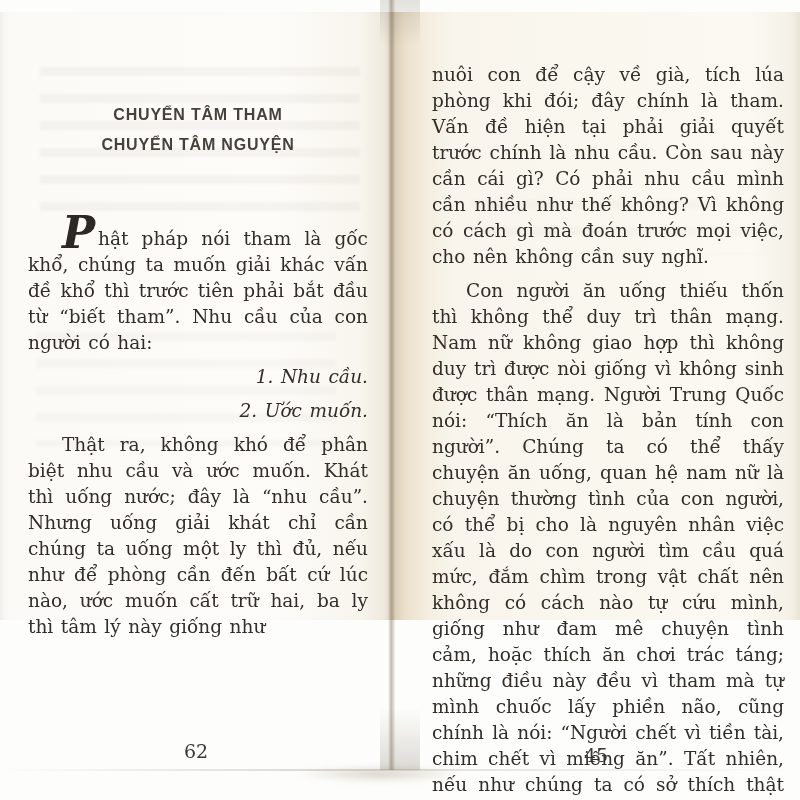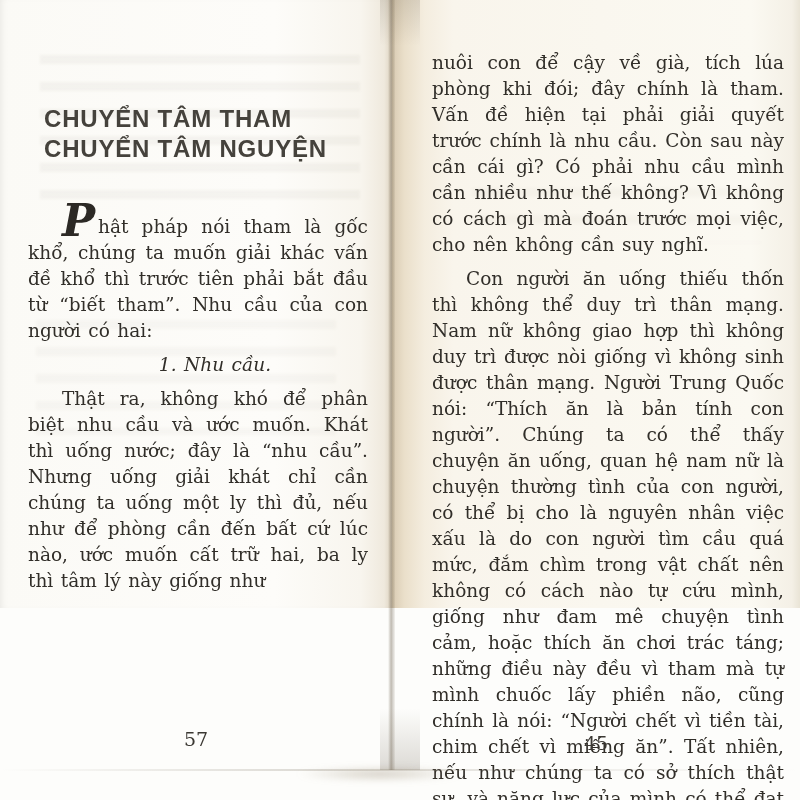--- a/index.html
+++ b/index.html
@@ -1,21 +1,21 @@
 <!DOCTYPE html>
 <html><head>
 <meta charset="utf-8">
 <style>
   html,body{margin:0;padding:0;background:#fefefe;}
   .stage{position:relative;width:800px;height:800px;overflow:hidden;
          font-family:"DejaVu Serif", serif;background:#fdfdfb;}
 
   .book{position:absolute;left:0;top:0;width:800px;height:770px;}
 
-  .page{position:absolute;top:0;height:608px;}
+  .page{position:absolute;top:12px;height:608px;}
   .page-left{left:0;width:392px;
     background:linear-gradient(to right,#fbfaf6 0%,#fdfcf9 70%,#f8f5ee 92%,#efe9dd 98%,#ddd2bf 100%);
     box-shadow:inset 6px 0 8px -6px rgba(0,0,0,0.10);}
   .page-right{left:392px;width:408px;
     background:linear-gradient(to right,#d8cab2 0%,#eadfca 3%,#f4eddf 8%,#f9f5ec 15%,#fbf9f2 88%,#f4f0e6 98%,#e9e4d6 100%);}
 
   .fold{position:absolute;left:388px;top:0;width:7px;height:770px;
     background:linear-gradient(to right,rgba(92,79,59,0),rgba(92,79,59,0.38) 45%,rgba(92,79,59,0.06));
     filter:blur(0.6px);}
   .fold-shade{position:absolute;left:380px;top:0;width:40px;height:770px;
@@ -23,35 +23,35 @@
   .floor-shadow{position:absolute;left:295px;top:766px;width:170px;height:16px;
     background:radial-gradient(ellipse at center,rgba(138,122,96,0.35),rgba(138,122,96,0) 70%);
     filter:blur(3px);}
   .book-edge{position:absolute;left:0;top:769px;width:800px;height:2px;
     background:linear-gradient(to right,rgba(0,0,0,0) 0%,rgba(120,110,92,0.25) 40%,rgba(120,110,92,0.12) 70%,rgba(0,0,0,0) 100%);}
 
   
   .ghost{position:absolute;filter:blur(1.6px);opacity:.5;pointer-events:none;
     background:repeating-linear-gradient(to bottom,rgba(125,118,104,0.13) 0px,rgba(125,118,104,0.13) 9px,rgba(0,0,0,0) 9px,rgba(0,0,0,0) 27px);}
 
-  .heading{position:absolute;left:28px;top:88px;width:340px;margin:16px;
-    font-family:"Liberation Sans", sans-serif;font-size:24px;font-weight:700;
-    letter-spacing:0.8px;line-height:30px;text-align:left;color:#45423c;}
+  .heading{position:absolute;left:28px;top:88px;width:340px;margin:0;
+    font-family:"Liberation Sans", sans-serif;font-size:16px;font-weight:700;
+    letter-spacing:0.8px;line-height:30px;text-align:center;color:#45423c;}
   .heading span{display:block;}
 
   .body-col{position:absolute;color:#312e29;font-size:18.5px;line-height:26px;
     text-align:justify;word-spacing:0.09em;}
   .body-left{left:28px;top:214px;width:340px;}
   .body-right{left:40px;top:50px;width:352px;}
 
   .body-col p{margin:0 0 8px 0;}
   .body-col p.indent{text-indent:34px;}
   .initcap{float:left;font-family:"DejaVu Serif", serif;font-style:italic;font-weight:600;
     font-size:44px;line-height:26px;height:26px;margin:-6px 3px 0 34px;color:#2c2925;}
-  .list-item{font-style:italic;margin:0 0 8px 34px !important;text-align:center;}
+  .list-item{font-style:italic;margin:0 0 8px 34px !important;text-align:right;}
 
   .pagenum{position:absolute;top:728px;left:0;width:100%;text-align:center;
     font-size:19px;color:#3b3833;}
   .page-right .pagenum{top:732px;}
 </style>
 </head>
 <body>
 
 <div class="stage">
   <div class="book">
@@ -61,24 +61,25 @@
       <div class="ghost" style="left:36px;top:320px;width:300px;height:115px;opacity:.35;"></div>
 
       <h2 class="heading">
         <span>CHUYỂN TÂM THAM</span>
         <span>CHUYỂN TÂM NGUYỆN</span>
       </h2>
 
       <div class="body-col body-left">
         <p><span class="initcap">P</span><span>hật pháp nói tham là gốc khổ, chúng ta muốn giải khác vấn đề khổ thì trước tiên phải bắt đầu từ “biết tham”. Nhu cầu của con người có hai:</span></p>
         <p class="list-item">1. Nhu cầu.</p>
+        <p class="list-item">2. Ước muốn.</p>
         <p class="indent">Thật ra, không khó để phân biệt nhu cầu và ước muốn. Khát thì uống nước; đây là “nhu cầu”. Nhưng uống giải khát chỉ cần chúng ta uống một ly thì đủ, nếu như để phòng cần đến bất cứ lúc nào, ước muốn cất trữ hai, ba ly thì tâm lý này giống như</p>
       </div>
 
-      <div class="pagenum">57</div>
+      <div class="pagenum">62</div>
     </div>
 
     <div class="page page-right">
       <div class="ghost" style="left:80px;top:188px;width:290px;height:55px;opacity:.3;"></div>
 
       <div class="body-col body-right">
         <p>nuôi con để cậy về già, tích lúa phòng khi đói; đây chính là tham. Vấn đề hiện tại phải giải quyết trước chính là nhu cầu. Còn sau này cần cái gì? Có phải nhu cầu mình cần nhiều như thế không? Vì không có cách gì mà đoán trước mọi việc, cho nên không cần suy nghĩ.</p>
         <p class="indent">Con người ăn uống thiếu thốn thì không thể duy trì thân mạng. Nam nữ không giao hợp thì không duy trì được nòi giống vì không sinh được thân mạng. Người Trung Quốc nói: “Thích ăn là bản tính con người”. Chúng ta có thể thấy chuyện ăn uống, quan hệ nam nữ là chuyện thường tình của con người, có thể bị cho là nguyên nhân việc xấu là do con người tìm cầu quá mức, đắm chìm trong vật chất nên không có cách nào tự cứu mình, giống như đam mê chuyện tình cảm, hoặc thích ăn chơi trác táng; những điều này đều vì tham mà tự mình chuốc lấy phiền não, cũng chính là nói: “Người chết vì tiền tài, chim chết vì miếng ăn”. Tất nhiên, nếu như chúng ta có sở thích thật sự, và năng lực của mình có thể đạt đến mục tiêu như thế thì không hề gì. Nhưng nếu chúng ta ham gánh vác công</p>
       </div>
 

